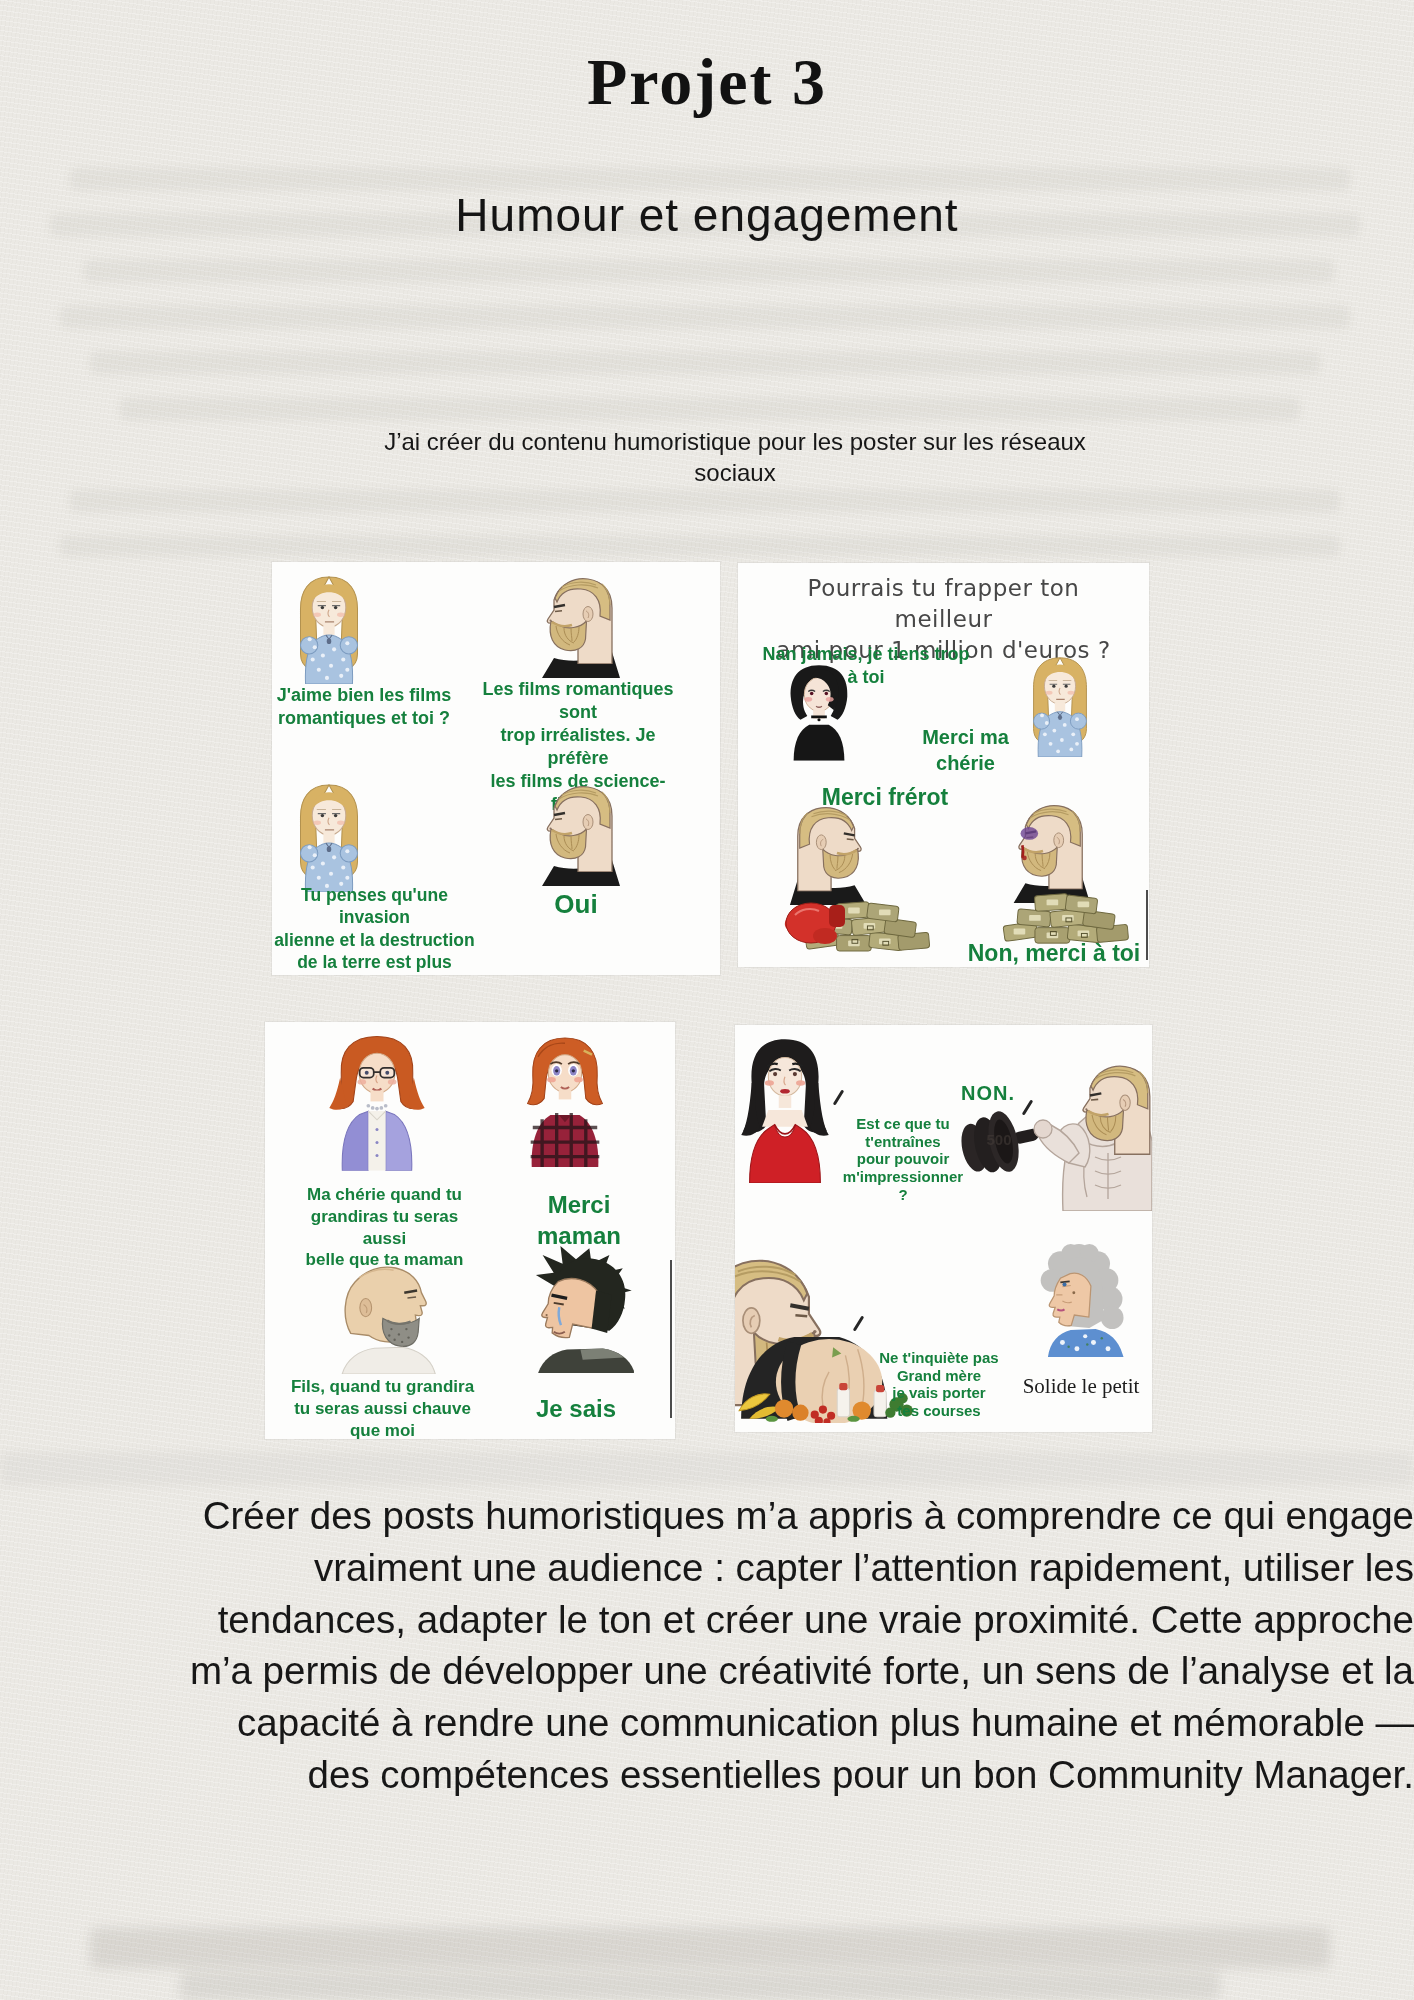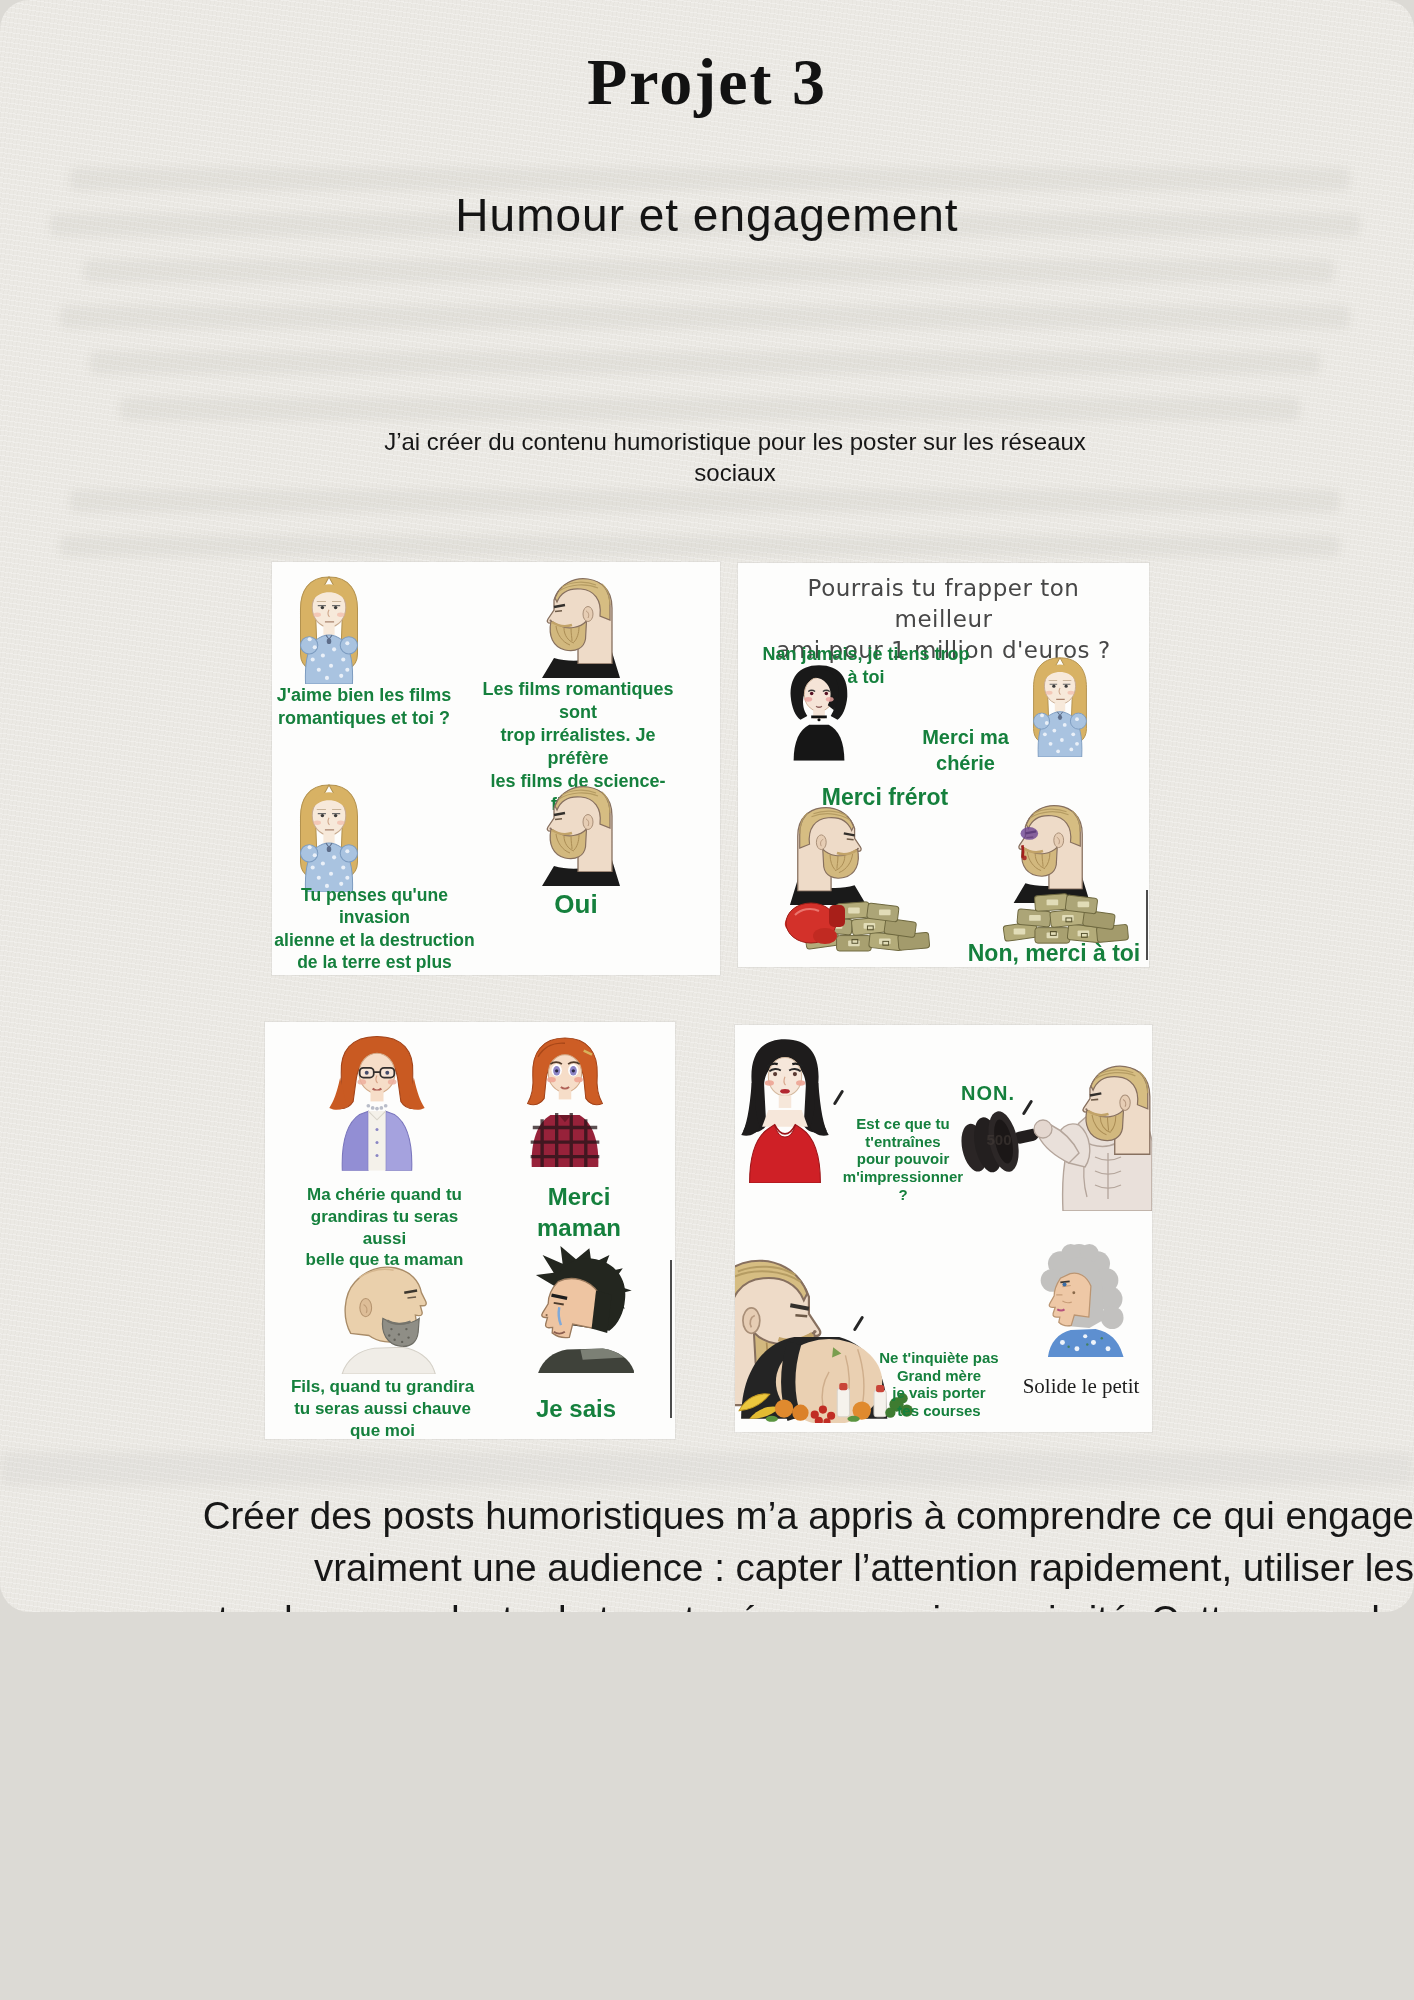--- a/index.html
+++ b/index.html
@@ -1,22 +1,22 @@
 <!DOCTYPE html>
 <html><head>
 <meta charset="utf-8">
 <style>
   html,body{margin:0;padding:0;background:#dcdad5;}
   .page{
-    position:relative;width:1414px;height:1612px;margin:0 auto;overflow:hidden;
+    position:relative;width:1414px;height:2000px;margin:0 auto;overflow:hidden;
     background-color:#ebe9e4;
     background-image:
       repeating-linear-gradient(8deg, rgba(255,255,255,.28) 0 1px, rgba(255,255,255,0) 1px 5px),
       repeating-linear-gradient(98deg, rgba(120,112,98,.035) 0 1px, rgba(120,112,98,0) 1px 4px);
-    font-family:"Liberation Sans", sans-serif;color:#161616;border-radius:29px;
+    font-family:"Liberation Sans", sans-serif;color:#161616;
   }
   .ghost{position:absolute;background:rgba(62,56,44,.05);filter:blur(4px);border-radius:6px;}
   .title{position:absolute;left:0;top:44px;width:100%;margin:0;text-align:center;
     font-family:"Liberation Serif", serif;font-weight:700;font-size:66px;letter-spacing:2px;color:#121212;}
   .subtitle{position:absolute;left:0;top:188px;width:100%;margin:0;text-align:center;
     font-weight:400;font-size:46px;letter-spacing:1px;color:#141414;}
   .intro{position:absolute;left:0;top:422px;width:100%;margin:4px;text-align:center;
     font-size:24px;line-height:1.3;color:#171717;padding-left:24px;}
   .conclusion{position:absolute;left:0;top:1490px;width:100%;margin:0;text-align:right;
     font-size:38.5px;line-height:1.345;color:#171717;}
@@ -438,21 +438,21 @@
   <section class="card" style="left:265px;top:1022px;width:410px;height:417px;">
     <svg class="fig" style="left:60px;top:12px;width:104px;height:137px;" viewBox="0 0 96 126">
         <use href="#s-mom"></use>
       </svg>
     <svg class="fig" style="left:252px;top:14px;width:96px;height:131px;" viewBox="0 0 92 126">
         <use href="#s-daughter"></use>
       </svg>
     <p class="cap pre" style="left:22px;top:162px;width:195px;font-size:17px;">Ma chérie quand tu
 grandiras tu seras aussi
 belle que ta maman</p>
-    <p class="cap pre" style="left:238px;top:160px;width:152px;font-size:24px;">Merci maman</p>
+    <p class="cap pre" style="left:238px;top:168px;width:152px;font-size:24px;">Merci maman</p>
     <svg class="fig" style="left:62px;top:230px;width:116px;height:122px;" viewBox="0 0 108 114">
         <use href="#s-dad"></use>
       </svg>
     <svg class="fig" style="left:244px;top:224px;width:134px;height:127px;" viewBox="0 0 120 114">
         <use href="#s-son"></use>
       </svg>
     <p class="cap pre" style="left:25px;top:354px;width:185px;font-size:17px;">Fils, quand tu grandira
 tu seras aussi chauve
 que moi</p>
     <p class="cap pre" style="left:244px;top:372px;width:134px;font-size:24px;">Je sais</p>

